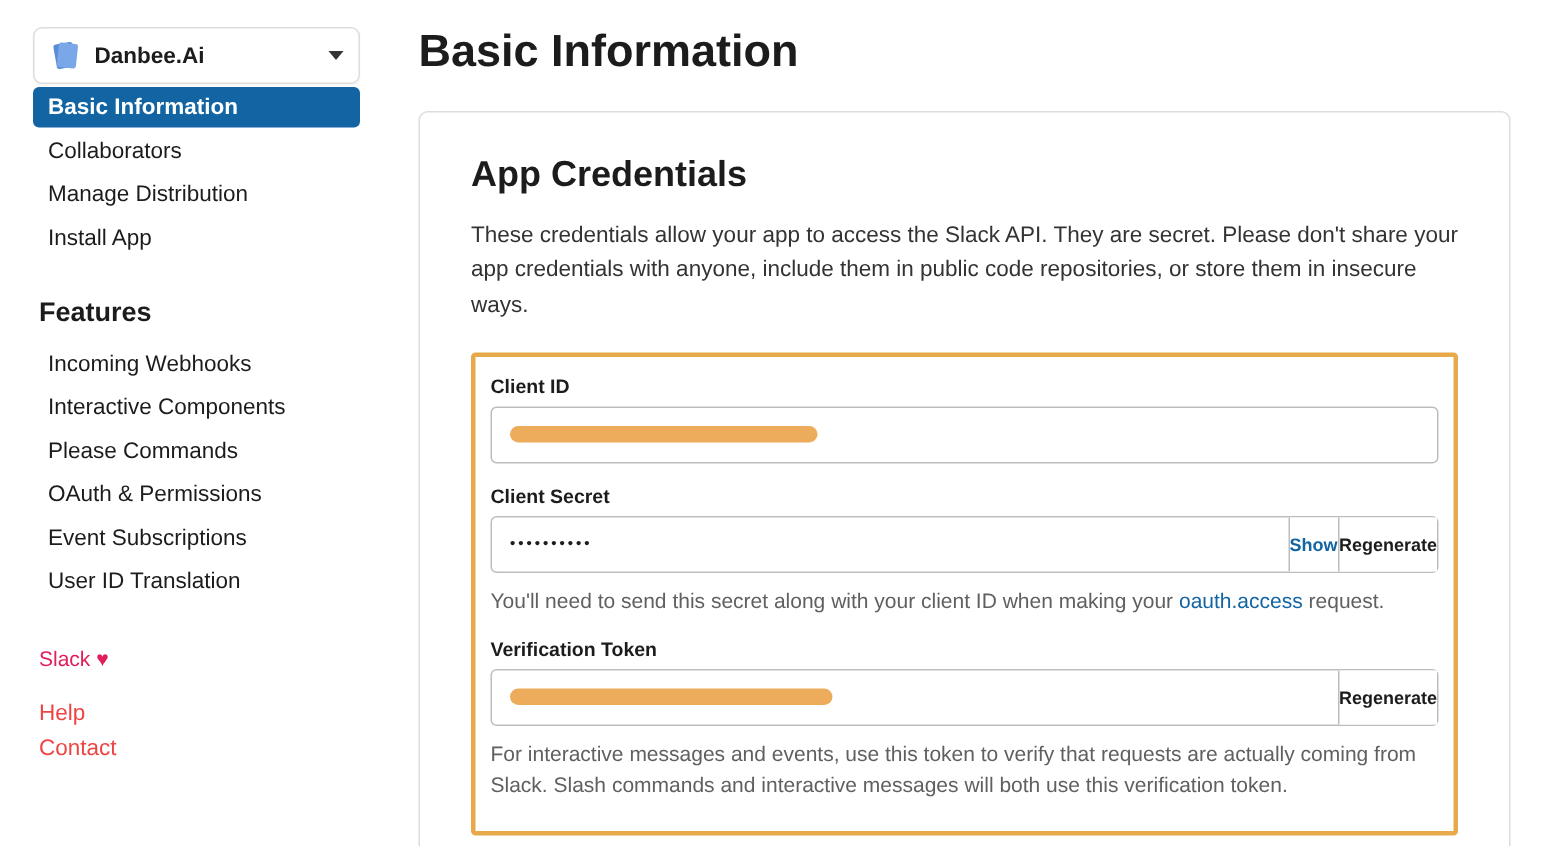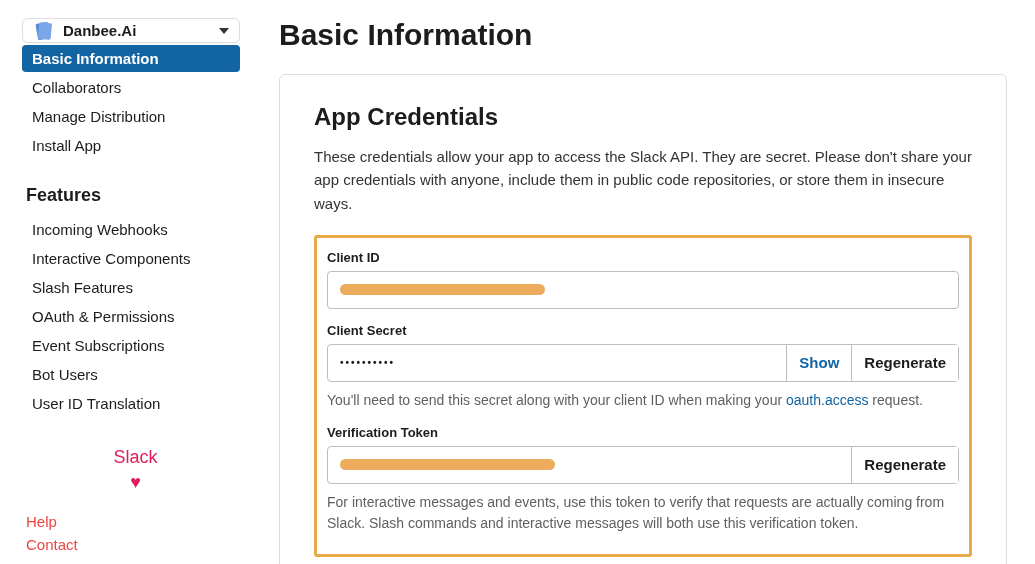--- a/index.html
+++ b/index.html
@@ -15,21 +15,21 @@
     min-height: 564px;
   }
   
   .sidebar {
     width: 245px;
     padding: 18px 0 10px 22px;
     flex-shrink: 0;
   }
   .app-select {
     width: 218px;
-    height: 25px;
+    height: 38px;
     border: 1px solid #ddd;
     border-radius: 6px;
     display: flex;
     align-items: center;
     padding: 0 10px;
     cursor: pointer;
     background: #fff;
     box-shadow: 0 1px 2px rgba(0,0,0,0.04);
   }
   .app-select .app-name { flex: 1; font-size: 15px; font-weight: 600; color: #1d1c1d; }
@@ -58,21 +58,21 @@
     font-size: 15px;
     cursor: pointer;
   }
   .nav-item.active {
     background: #1264a3;
     color: #fff;
     font-weight: 600;
     width: 218px;
   }
   .footer { margin-top: 30px; padding-left: 4px; }
-  .footer .slack-love { color: #e01e5a; font-size: 18px; cursor: pointer; margin-bottom: 20px; display:flex; align-items:center; gap:4px;flex-direction:column;}
+  .footer .slack-love { color: #e01e5a; font-size: 14px; cursor: pointer; margin-bottom: 20px; display:flex; align-items:center; gap:4px;}
   .footer .foot-link { color: #ef4444; font-size: 15px; margin-top: 6px; cursor: pointer; }
   
   .main {
     flex: 1;
     padding: 18px 28px 10px 34px;
   }
   .page-title {
     font-size: 30px; font-weight: 800; color: #1d1c1d; margin-bottom: 22px;
   }
   .card {
@@ -98,22 +98,22 @@
   }
   .input-row {
     display: flex; align-items: stretch; gap: 0;
     border: 1px solid #bdbdbd; border-radius: 4px; background:#fff; height: 38px;
   }
   .input-row .redact {
     flex: 1; display:flex; align-items:center; padding: 0 12px;
   }
   .input-row .sep-btn {
     border-left: 1px solid #bdbdbd;
-    padding: 0 12px; display:flex; align-items:center;
-    font-size: 15px; font-weight: 600; cursor:pointer; background:#fff;
+    padding: 0 0; display:flex; align-items:center;
+    font-size: 12px; font-weight: 600; cursor:pointer; background:#fff;
   }
   .btn-blue { color: #1264a3; }
   .btn-dark { color: #1d1c1d; text-align: center; }
   .redact-bar {
     display:inline-block; height: 11px; background: #ecac5b; border-radius: 6px;
   }
   .dots { letter-spacing: 2px; color:#1d1c1d; font-size: 10px; line-height:1; font-weight:bold;}
   .helper {
     font-size: 14px; color: #616061; line-height: 1.5; margin-top: 8px;
   }
@@ -140,24 +140,23 @@
       <li class="nav-item active">Basic Information</li>
       <li class="nav-item">Collaborators</li>
       <li class="nav-item">Manage Distribution</li>
       <li class="nav-item">Install App</li>
     </ul>
 
     <div class="section-header">Features</div>
     <ul class="nav-list">
       <li class="nav-item">Incoming Webhooks</li>
       <li class="nav-item">Interactive Components</li>
-      <li class="nav-item">Slash Features</li>
+      <li class="nav-item">Please Commands</li>
       <li class="nav-item">OAuth &amp; Permissions</li>
       <li class="nav-item">Event Subscriptions</li>
-      <li class="nav-item">Bot Users</li>
       <li class="nav-item">User ID Translation</li>
     </ul>
 
     <div class="footer">
       <div class="slack-love">
         <span>Slack</span>
         <span>♥</span>
       </div>
       <div class="foot-link">Help</div>
       <div class="foot-link">Contact</div>

